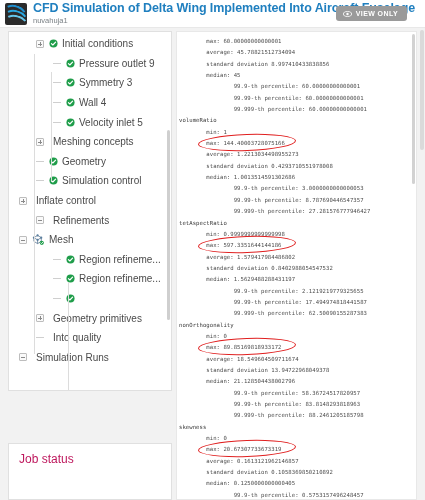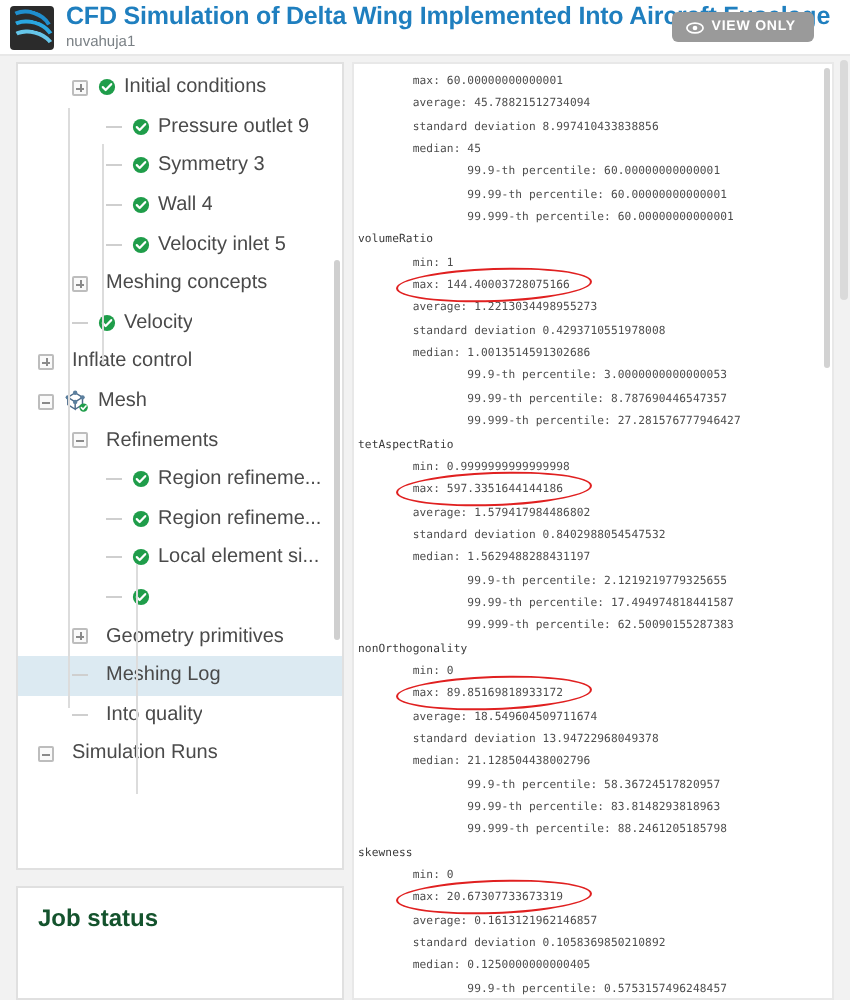--- a/index.html
+++ b/index.html
@@ -59,21 +59,21 @@
     font-size: 7px; font-weight: bold; letter-spacing: 0.4px;
     padding: 4px 9px 4px 7px; border-radius: 3px;
     display: flex; align-items: center; gap: 4px;
     white-space: nowrap; flex: 0 0 auto;
   }
   .eye-ic { width: 9px; height: 6px; display: block; }
 
   
   .tree-panel {
     position: absolute; left: 8px; top: 31px;
-    width: 164px; height: 404px;
+    width: 164px; height: 360px;
     background: #ffffff;
     border: 1px solid #e0e0e0;
     overflow: hidden;
   }
   .tree-scroll { position: relative; padding-top: 2px; }
   .row {
     position: relative; height: 19.6px;
     display: flex; align-items: center;
     font-size: 10px; color: #4a4a4a;
     white-space: nowrap;
@@ -107,21 +107,21 @@
     width: 3px; height: 190px; background: #cfcfcf; border-radius: 2px;
   }
 
   
   .jobstatus {
     position: absolute; left: 8px; top: 443px;
     width: 164px; height: 57px;
     background: #ffffff; border: 1px solid #e0e0e0;
     padding: 8px 10px;
   }
-  .jobstatus .jt { font-size: 12px; font-weight: bold; color: #14532d; }
+  .jobstatus .jt { font-size: 12px; font-weight: normal; color: #be185d; }
 
   
   .log-panel {
     position: absolute; left: 176px; top: 31px;
     width: 241px; height: 469px;
     background: #ffffff;
     border: 1px solid #e8e8e8;
     overflow: hidden;
     padding: 4px 0 0 2px;
   }
@@ -231,27 +231,43 @@
           <span class="lbl">Meshing concepts</span>
         </div>
         <div class="row">
           <span class="gap" style="width: 27px;"></span>
           <span class="tick"></span>
           <span class="gap" style="width: 5px;"></span>
           <svg class="status-ic" viewBox="0 0 12 12">
             <circle cx="6" cy="6" r="5.4" fill="#1f9d4a"></circle>
             <path d="M3.2 6.1 L5.1 8 L8.8 4.1" fill="none" stroke="#ffffff" stroke-width="1.5" stroke-linecap="round" stroke-linejoin="round"></path>
           </svg>
-          <span class="lbl">Velocity</span>
+          <span class="lbl">Geometry</span>
+        </div>
+        <div class="row">
+          <span class="gap" style="width: 27px;"></span>
+          <span class="tick"></span>
+          <span class="gap" style="width: 5px;"></span>
+          <svg class="status-ic" viewBox="0 0 12 12">
+            <circle cx="6" cy="6" r="5.4" fill="#1f9d4a"></circle>
+            <path d="M3.2 6.1 L5.1 8 L8.8 4.1" fill="none" stroke="#ffffff" stroke-width="1.5" stroke-linecap="round" stroke-linejoin="round"></path>
+          </svg>
+          <span class="lbl">Simulation control</span>
         </div>
         <div class="row">
           <span class="gap" style="width: 10px;"></span>
           <span class="toggle plus"></span>
           <span class="gap" style="width: 5px;"></span>
           <span class="lbl">Inflate control</span>
+        </div>
+        <div class="row">
+          <span class="gap" style="width: 27px;"></span>
+          <span class="toggle"></span>
+          <span class="gap" style="width: 5px;"></span>
+          <span class="lbl">Refinements</span>
         </div>
         <div class="row">
           <span class="gap" style="width: 10px;"></span>
           <span class="toggle"></span>
           <span class="gap" style="width: 5px;"></span>
           <svg class="mesh-ic" viewBox="0 0 14 12">
             <g fill="none" stroke="#4c6b8a" stroke-width="0.8">
               <path d="M2 4 L6 1.5 L10 4 L6 6.5 Z"></path>
               <path d="M2 4 L2 8 L6 10.5 L6 6.5"></path>
               <path d="M10 4 L10 8 L6 10.5"></path>
@@ -259,26 +275,20 @@
             <circle cx="2" cy="4" r="1.2" fill="#5b7f9e"></circle>
             <circle cx="10" cy="4" r="1.2" fill="#5b7f9e"></circle>
             <circle cx="6" cy="1.5" r="1.2" fill="#5b7f9e"></circle>
             <circle cx="6" cy="6.5" r="1.2" fill="#5b7f9e"></circle>
             <circle cx="10.6" cy="9.6" r="2.3" fill="#1f9d4a"></circle>
             <path d="M9.4 9.6 L10.3 10.5 L11.9 8.7" fill="none" stroke="#fff" stroke-width="0.9" stroke-linecap="round"></path>
           </svg>
           <span class="lbl">Mesh</span>
         </div>
         <div class="row">
-          <span class="gap" style="width: 27px;"></span>
-          <span class="toggle"></span>
-          <span class="gap" style="width: 5px;"></span>
-          <span class="lbl">Refinements</span>
-        </div>
-        <div class="row">
           <span class="gap" style="width: 44px;"></span>
           <span class="tick"></span>
           <span class="gap" style="width: 5px;"></span>
           <svg class="status-ic" viewBox="0 0 12 12">
             <circle cx="6" cy="6" r="5.4" fill="#1f9d4a"></circle>
             <path d="M3.2 6.1 L5.1 8 L8.8 4.1" fill="none" stroke="#ffffff" stroke-width="1.5" stroke-linecap="round" stroke-linejoin="round"></path>
           </svg>
           <span class="lbl">Region refineme...</span>
         </div>
         <div class="row">
@@ -292,42 +302,26 @@
           <span class="lbl">Region refineme...</span>
         </div>
         <div class="row">
           <span class="gap" style="width: 44px;"></span>
           <span class="tick"></span>
           <span class="gap" style="width: 5px;"></span>
           <svg class="status-ic" viewBox="0 0 12 12">
             <circle cx="6" cy="6" r="5.4" fill="#1f9d4a"></circle>
             <path d="M3.2 6.1 L5.1 8 L8.8 4.1" fill="none" stroke="#ffffff" stroke-width="1.5" stroke-linecap="round" stroke-linejoin="round"></path>
           </svg>
-          <span class="lbl">Local element si...</span>
-        </div>
-        <div class="row">
-          <span class="gap" style="width: 44px;"></span>
-          <span class="tick"></span>
-          <span class="gap" style="width: 5px;"></span>
-          <svg class="status-ic" viewBox="0 0 12 12">
-            <circle cx="6" cy="6" r="5.4" fill="#1f9d4a"></circle>
-            <path d="M3.2 6.1 L5.1 8 L8.8 4.1" fill="none" stroke="#ffffff" stroke-width="1.5" stroke-linecap="round" stroke-linejoin="round"></path>
-          </svg>
         </div>
         <div class="row">
           <span class="gap" style="width: 27px;"></span>
           <span class="toggle plus"></span>
           <span class="gap" style="width: 5px;"></span>
           <span class="lbl">Geometry primitives</span>
-        </div>
-        <div class="row sel">
-          <span class="gap" style="width: 27px;"></span>
-          <span class="tick"></span>
-          <span class="gap" style="width: 5px;"></span>
-          <span class="lbl">Meshing Log</span>
         </div>
         <div class="row">
           <span class="gap" style="width: 27px;"></span>
           <span class="tick"></span>
           <span class="gap" style="width: 5px;"></span>
           <span class="lbl">Into quality</span>
         </div>
         <div class="row">
           <span class="gap" style="width: 10px;"></span>
           <span class="toggle"></span>

